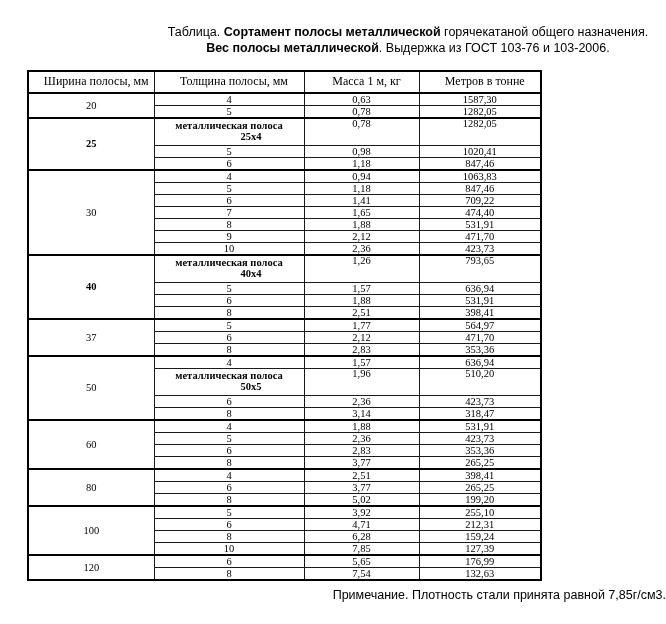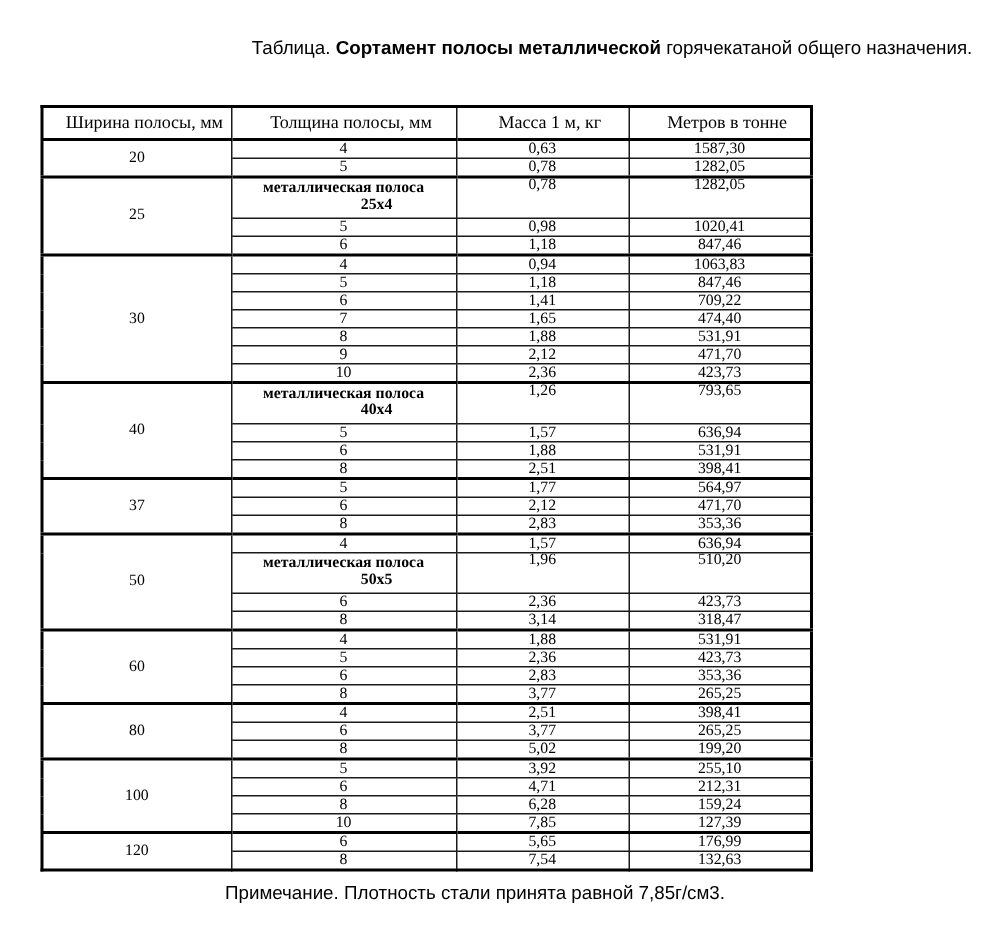--- a/index.html
+++ b/index.html
@@ -59,48 +59,50 @@
   }
   .spec-table td.width-cell {
     vertical-align: middle;
   }
   .spec-table tr.tall td {
     vertical-align: top;
     margin-top: 34px;
   }
   .spec-table tr.tall td.width-cell {
     vertical-align: middle;
+    font-weight: bold;
   }
   .spec-table td.product-cell {
     font-weight: bold;
     line-height: 11px;
     padding: 1px 2px 2px 2px;
   }
   .spec-table td.product-cell .product-line2 {
     padding-bottom: 1px;
     padding-left: 44px;
   }
   .footnote {
     position: absolute;
     left: 150px;
     top: 588px;
     width: 516px;
-    text-align: left;
+    text-align: right;
     font-size: 12.5px;
     line-height: 15px;
   }
   b { font-weight: bold; }
 </style>
 </head>
 <body>
 
 <div class="page">
 
   <div class="title-block">
     <div><span>Таблица. </span><b>Сортамент полосы металлической</b><span> горячекатаной общего назначения.</span></div>
+    <div><b>Вес полосы металлической</b><span>. Выдержка из ГОСТ 103-76 и 103-2006.</span></div>
   </div>
 
   <table class="spec-table">
     <colgroup>
       <col id="col-0" style="width: 126px;">
       <col id="col-1" style="width: 150px;">
       <col id="col-2" style="width: 115px;">
       <col id="col-3" style="width: 122px;">
     </colgroup>
     <thead>

